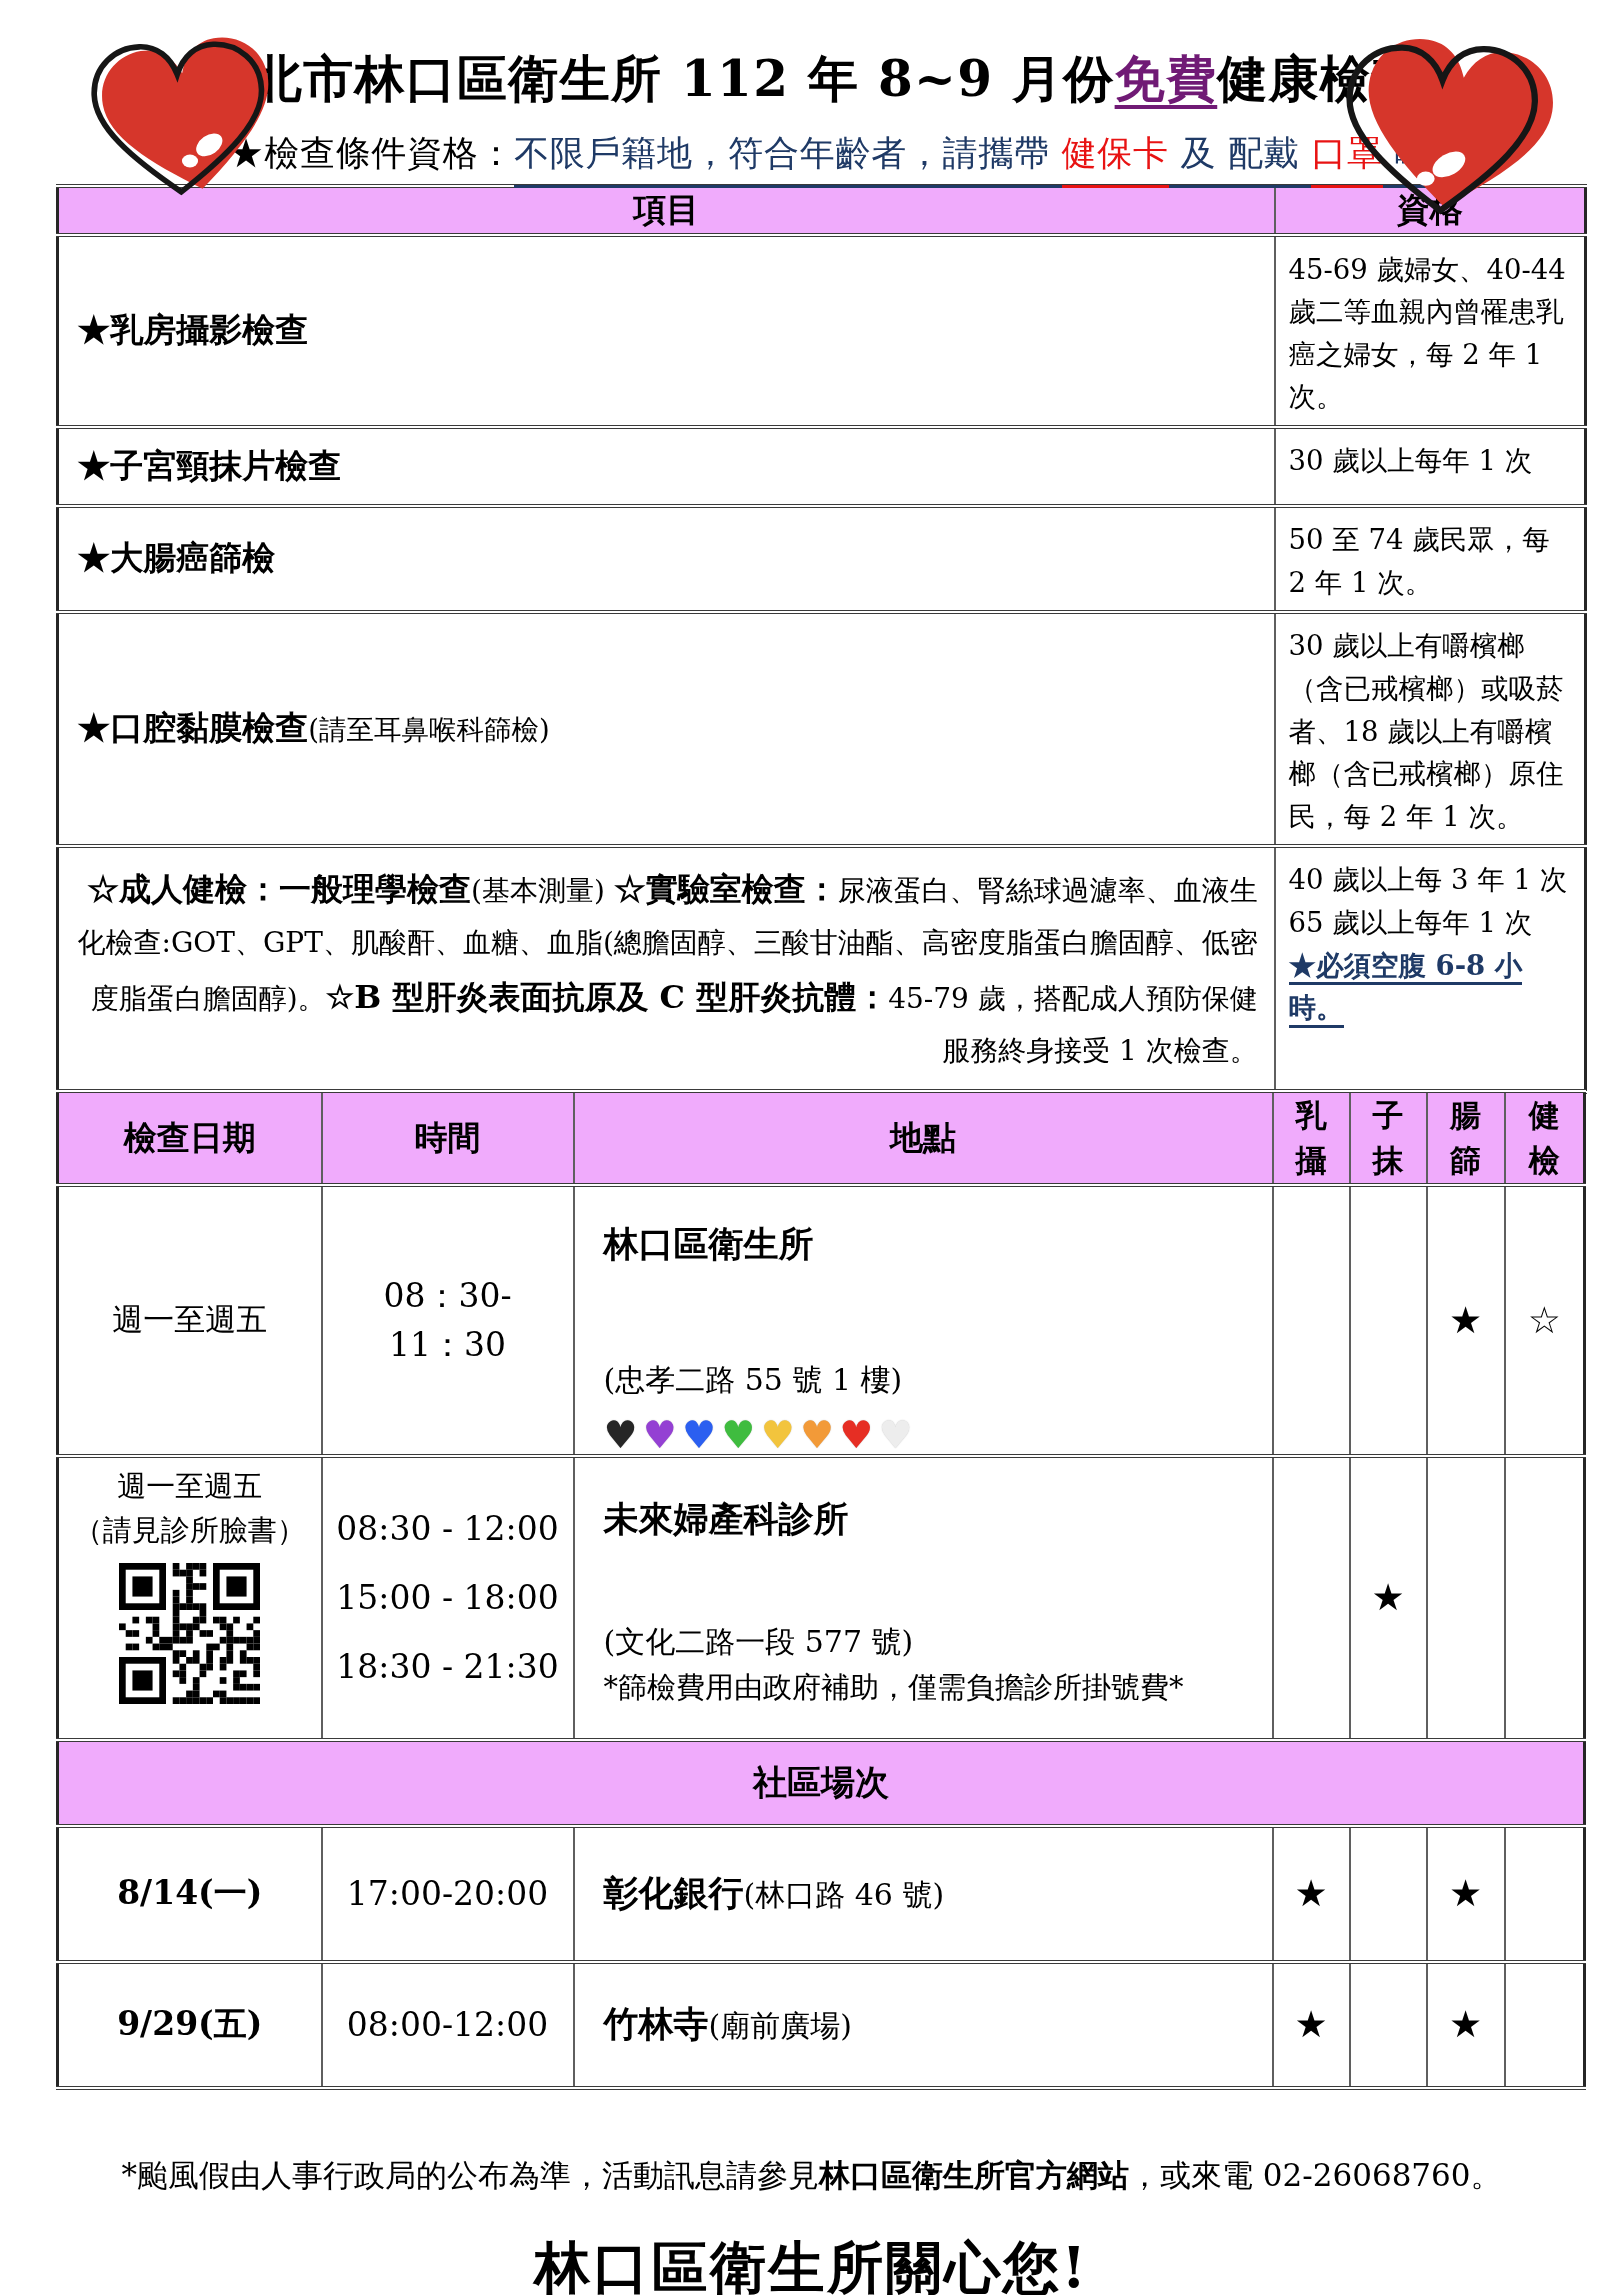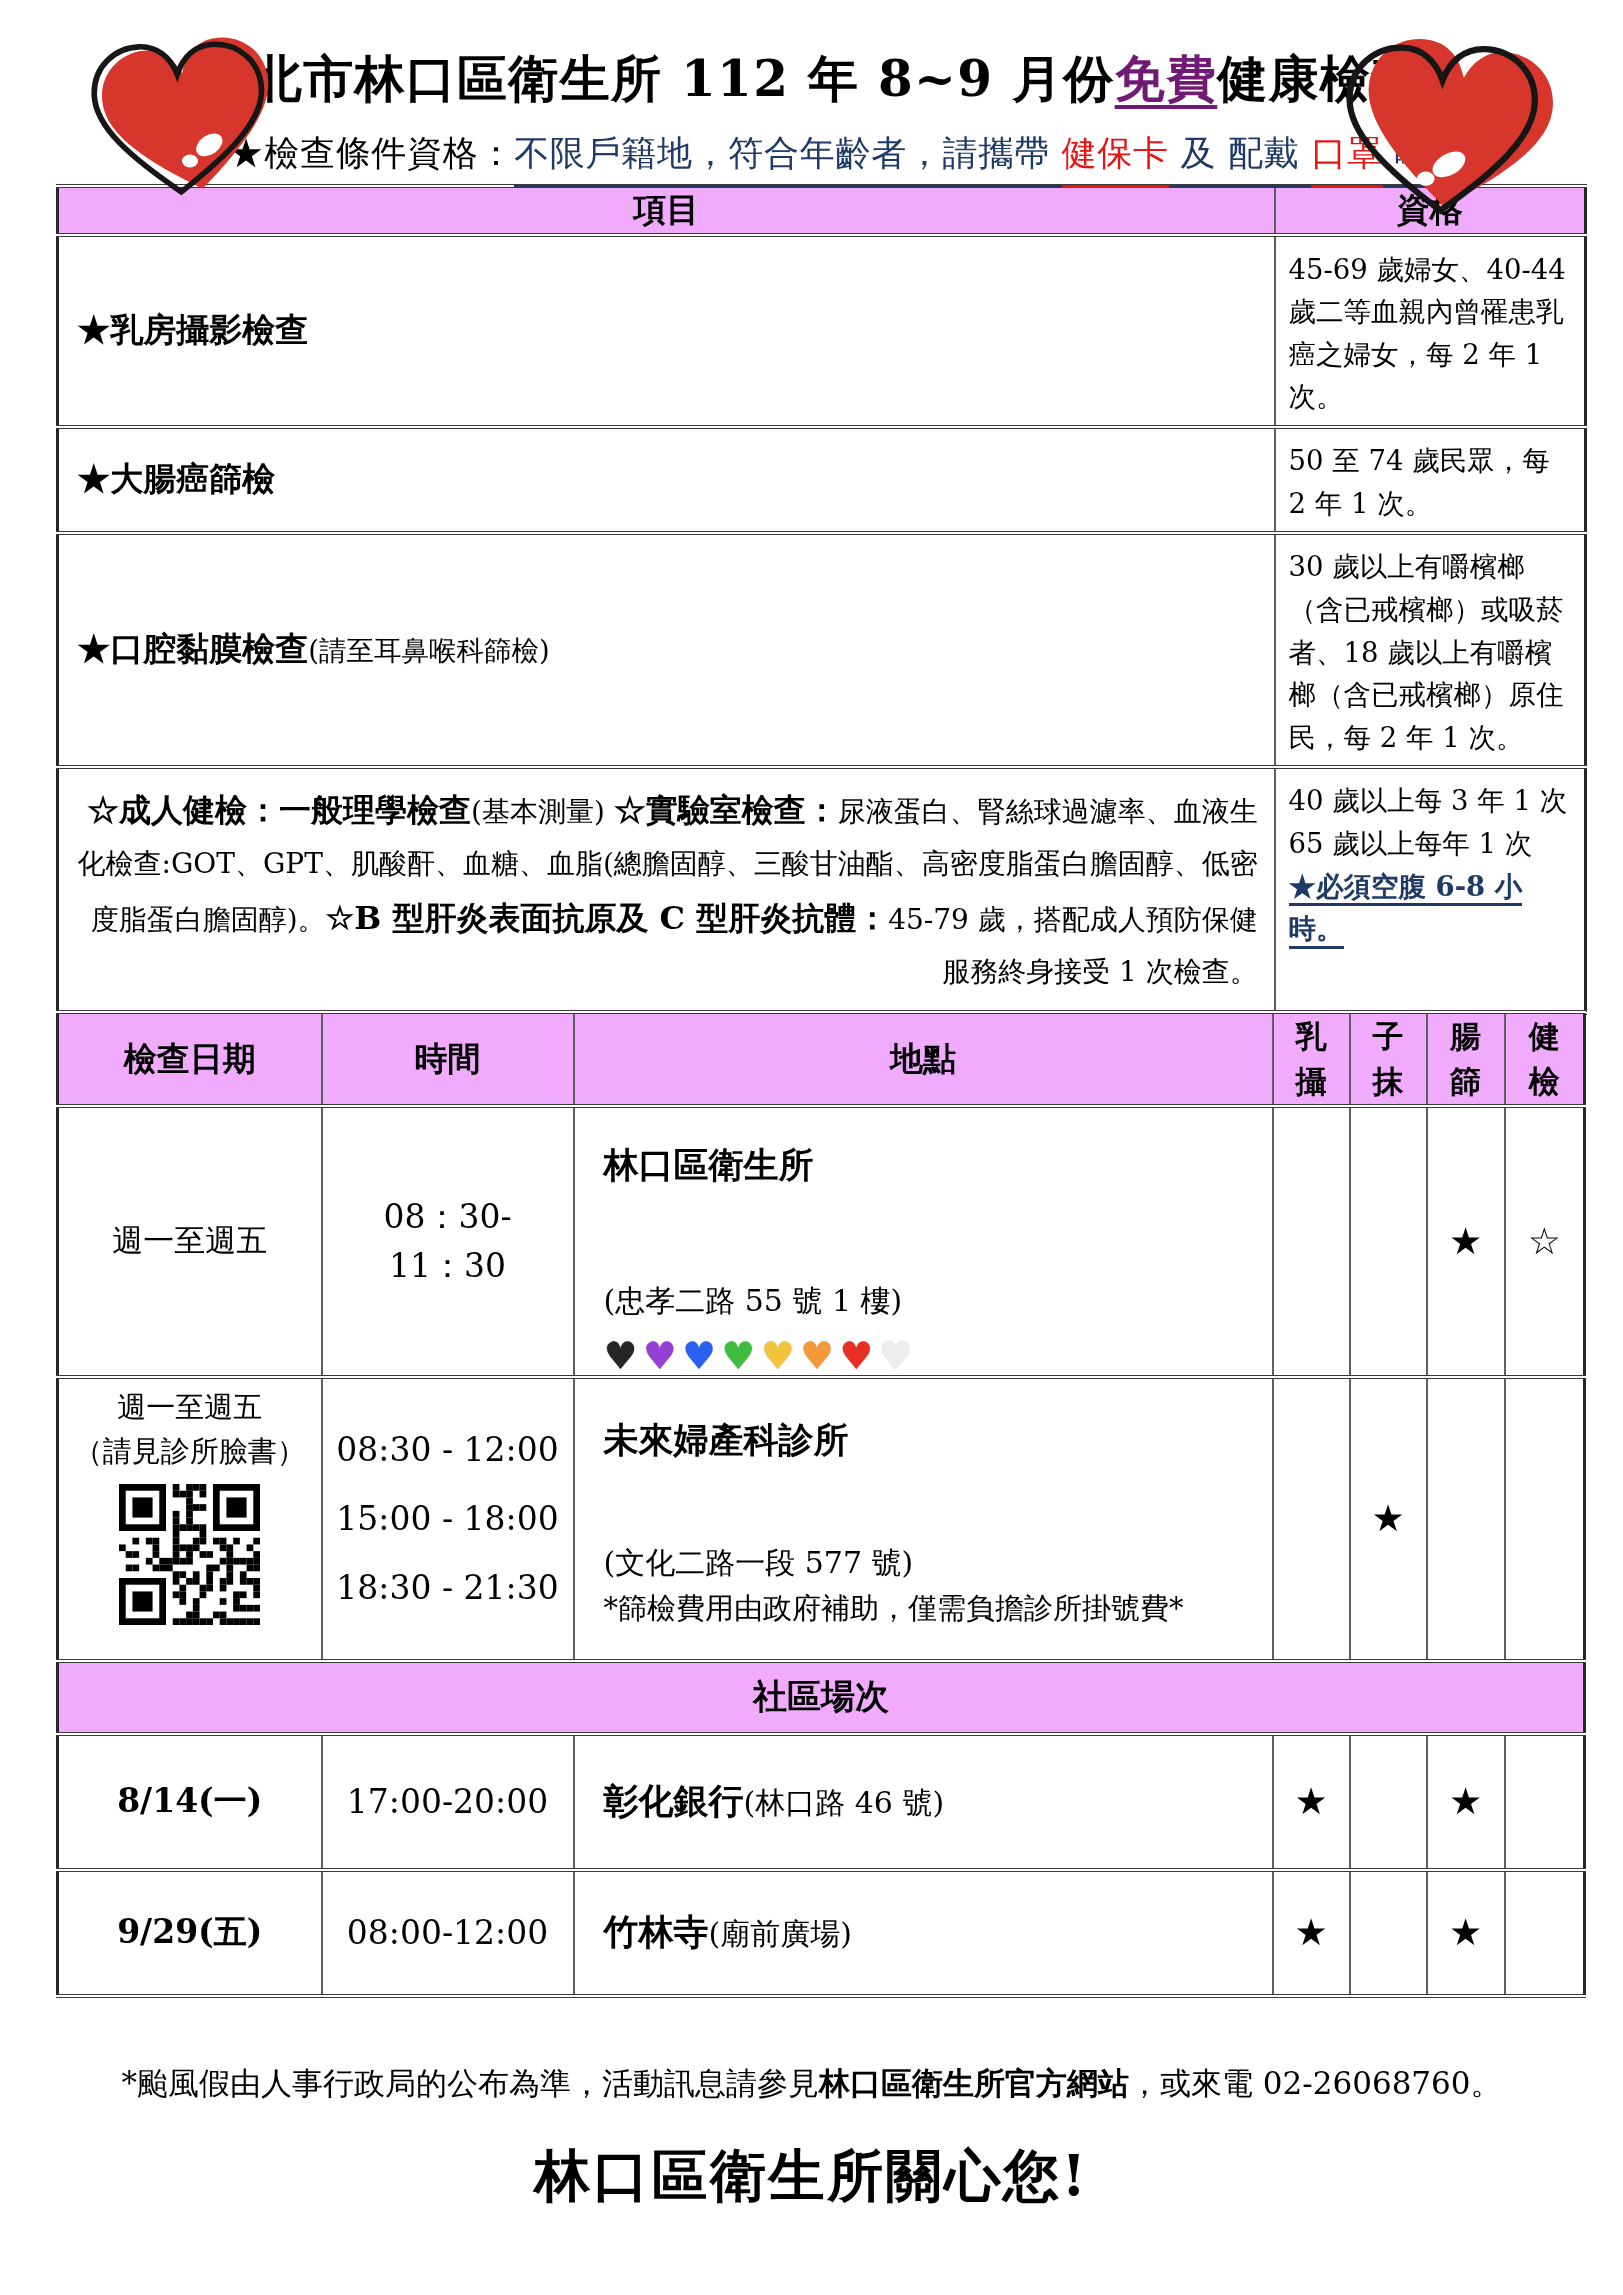--- a/index.html
+++ b/index.html
@@ -84,20 +84,24 @@
         <col style="width:311px">
       </colgroup>
     <tbody>
         <tr style="height:41px">
       <th>項目</th>
       <th>資格</th>
     </tr>
     <tr style="height:131px">
       <td class="item-cell"><span class="item-label">★乳房攝影檢查</span></td>
       <td class="qual-cell">45-69 歲婦女、40-44 歲二等血親內曾罹患乳癌之婦女，每 2 年 1 次。</td>
+    </tr>
+    <tr style="height:79px">
+      <td class="item-cell"><span class="item-label">★子宮頸抹片檢查</span></td>
+      <td class="qual-cell">30 歲以上每年 1 次</td>
     </tr>
     <tr style="height:96px">
       <td class="item-cell"><span class="item-label">★大腸癌篩檢</span></td>
       <td class="qual-cell">50 至 74 歲民眾，每 2 年 1 次。</td>
     </tr>
     <tr style="height:177px">
       <td class="item-cell"><span class="item-label">★口腔黏膜檢查</span><span class="item-note">(請至耳鼻喉科篩檢)</span></td>
       <td class="qual-cell">30 歲以上有嚼檳榔（含已戒檳榔）或吸菸者、18 歲以上有嚼檳榔（含已戒檳榔）原住民，每 2 年 1 次。</td>
     </tr>
     <tr style="height:191px">
@@ -307,21 +311,21 @@
         <div class="place-name" style="margin-top:38px">未來婦產科診所</div>
         <div class="place-addr" style="margin-top:79px">(文化二路一段 577 號)</div>
         <div class="place-note" style="margin-top:5.2px">*篩檢費用由政府補助，僅需負擔診所掛號費*</div>
       </td>
       <td class="mark-cell"></td>
       <td class="mark-cell">★</td>
       <td class="mark-cell"></td>
       <td class="mark-cell"></td>
     </tr>
 
-    <tr style="height:73px" class="community">
+    <tr style="height:86px" class="community">
       <th colspan="7">社區場次</th>
     </tr>
 
     <tr style="height:136px">
       <td class="date-cell date-bold">8/14(一)</td>
       <td class="time-cell">17:00-20:00</td>
       <td class="place-cell inline-place"><span class="place-name">彰化銀行</span><span class="place-addr">(林口路 46 號)</span></td>
       <td class="mark-cell">★</td>
       <td class="mark-cell"></td>
       <td class="mark-cell">★</td>

